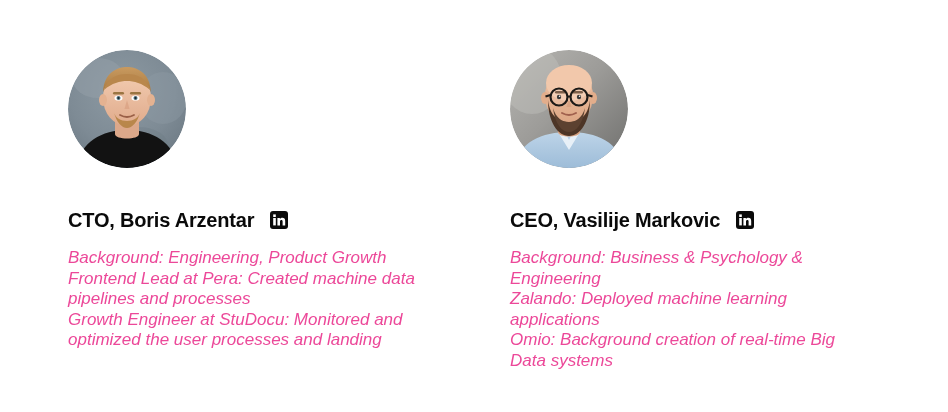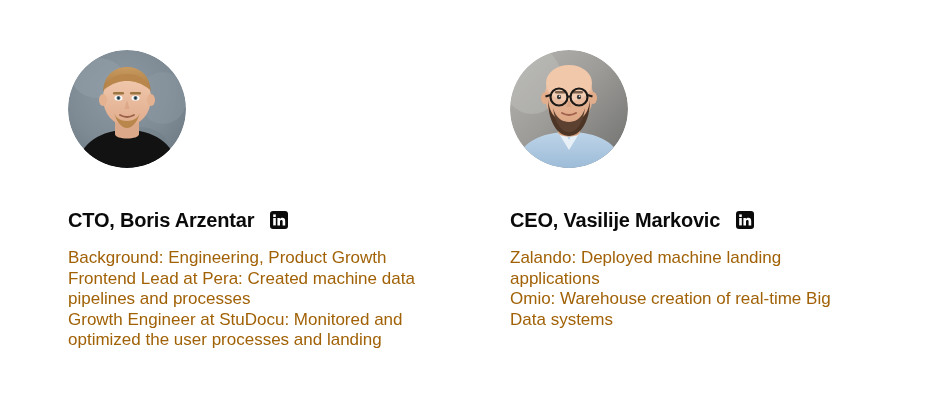--- a/index.html
+++ b/index.html
@@ -71,22 +71,23 @@
     display: inline-block;
     position: relative;
   }
   .linkedin-icon svg { display: block; }
 
   
   .bio {
     margin-top: 16px;
     font-size: 17px;
     line-height: 20.5px;
-    color: #a16207;
+    color: #ec4899;
     max-width: 350px;
+    font-style: italic;
   }
   .bio-line { display: block; white-space: normal; }
   .profile-right .bio { max-width: 355px; }
 </style>
 </head>
 <body>
 
 <div class="team-grid">
 
   <div class="profile profile-left">
@@ -237,18 +238,19 @@
           <svg width="18" height="18" viewBox="0 0 18 18" xmlns="http://www.w3.org/2000/svg" aria-hidden="true">
             <rect x="3.2" y="7" width="2.6" height="7.4" fill="#ffffff"></rect>
             <rect x="3.2" y="3.4" width="2.6" height="2.6" fill="#ffffff"></rect>
             <path d="M7.4 7 h2.5 v1 c0.6 -0.9 1.6 -1.2 2.5 -1.2 c1.8 0 2.8 1.1 2.8 3.1 v4.5 h-2.6 v-4 c0 -1 -0.4 -1.5 -1.2 -1.5 c-0.9 0 -1.4 0.6 -1.4 1.6 v3.9 h-2.6 Z" fill="#ffffff"></path>
           </svg>
         </span>
       </a>
     </div>
 
     <div class="bio">
-      <span class="bio-line">Zalando: Deployed machine landing applications</span>
-      <span class="bio-line">Omio: Warehouse creation of real-time Big Data systems</span>
+      <span class="bio-line">Background: Business &amp; Psychology &amp; Engineering</span>
+      <span class="bio-line">Zalando: Deployed machine learning applications</span>
+      <span class="bio-line">Omio: Background creation of real-time Big Data systems</span>
     </div>
   </div>
 
 </div>
 
 </body></html>

